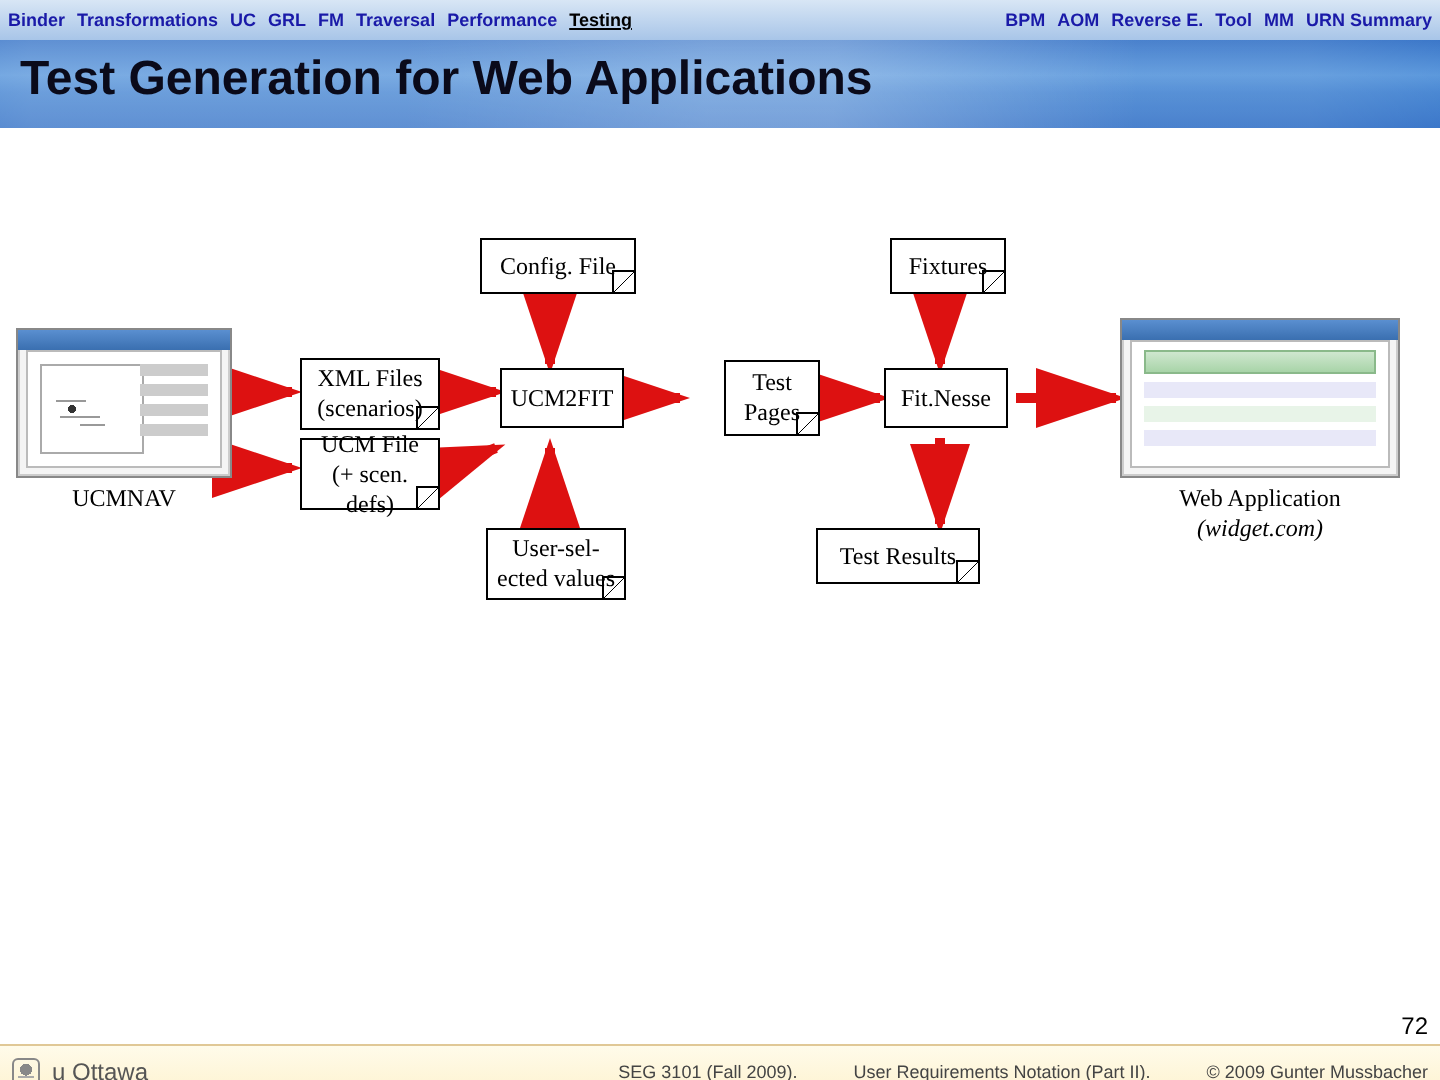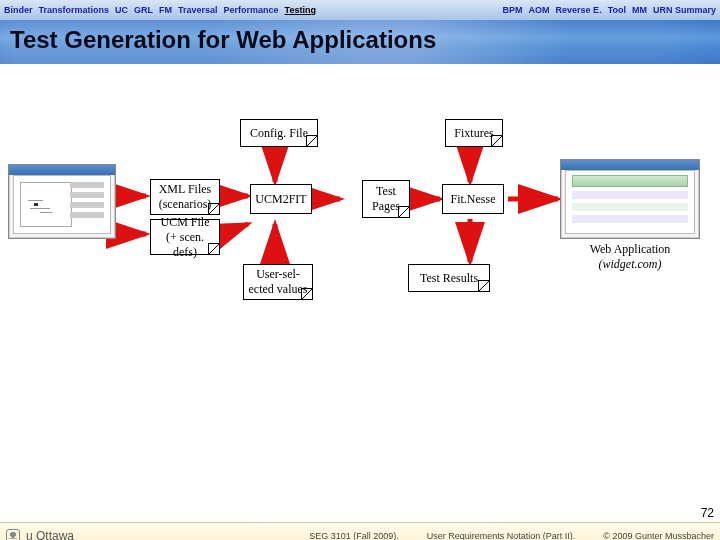--- a/index.html
+++ b/index.html
@@ -163,20 +163,21 @@
     <line x1="470" y1="155" x2="470" y2="198" stroke="#d11" stroke-width="5" marker-end="url(#ah)"></line>
   </svg>
 
   <div class="box dogear" style="left:240px; top:55px; width:78px; height:28px;">Config. File</div>
   <div class="box dogear" style="left:445px; top:55px; width:58px; height:28px;">Fixtures</div>
 
   <div class="shot shot-left" style="left:8px; top:100px; width:108px; height:75px;">
     <div class="bar"></div>
       <div class="body"></div>
   </div>
+  <div class="caption" style="left:8px; top:178px; width:108px;">UCMNAV</div>
 
   <div class="box dogear" style="left:150px; top:115px; width:70px; height:36px; white-space:pre-line;">XML Files
 (scenarios)</div>
 
   <div class="box dogear" style="left:150px; top:155px; width:70px; height:36px; white-space:pre-line;">UCM File
 (+ scen. defs)</div>
 
   <div class="box" style="left:250px; top:120px; width:62px; height:30px;">UCM2FIT</div>
 
   <div class="box dogear" style="left:342px; top:116px; width:48px; height:38px; white-space:pre-line;margin-left:20px;">Test

